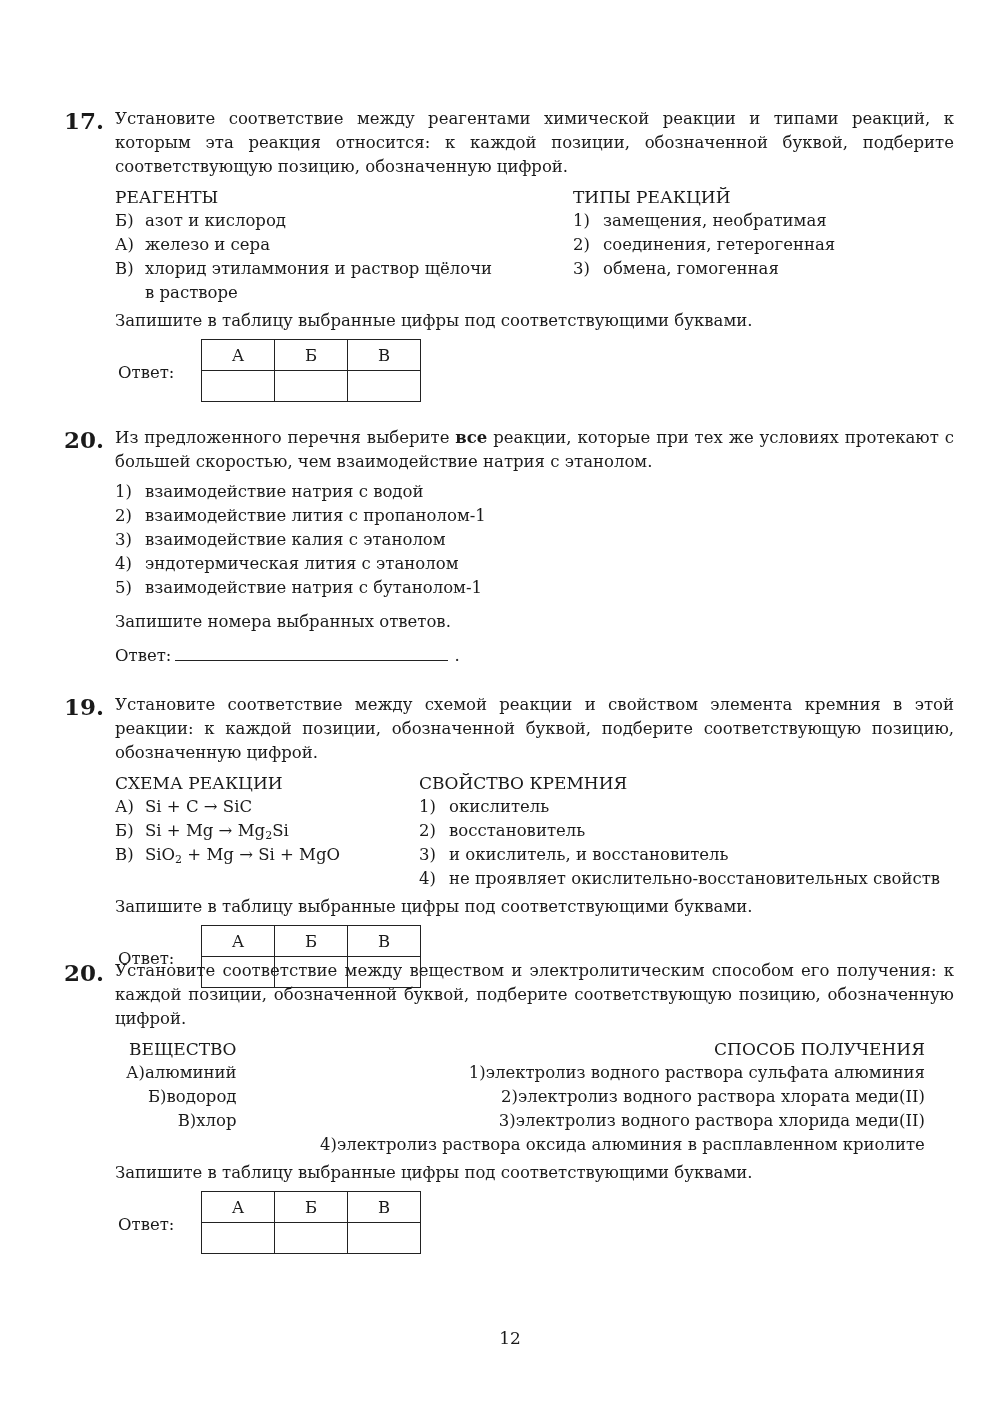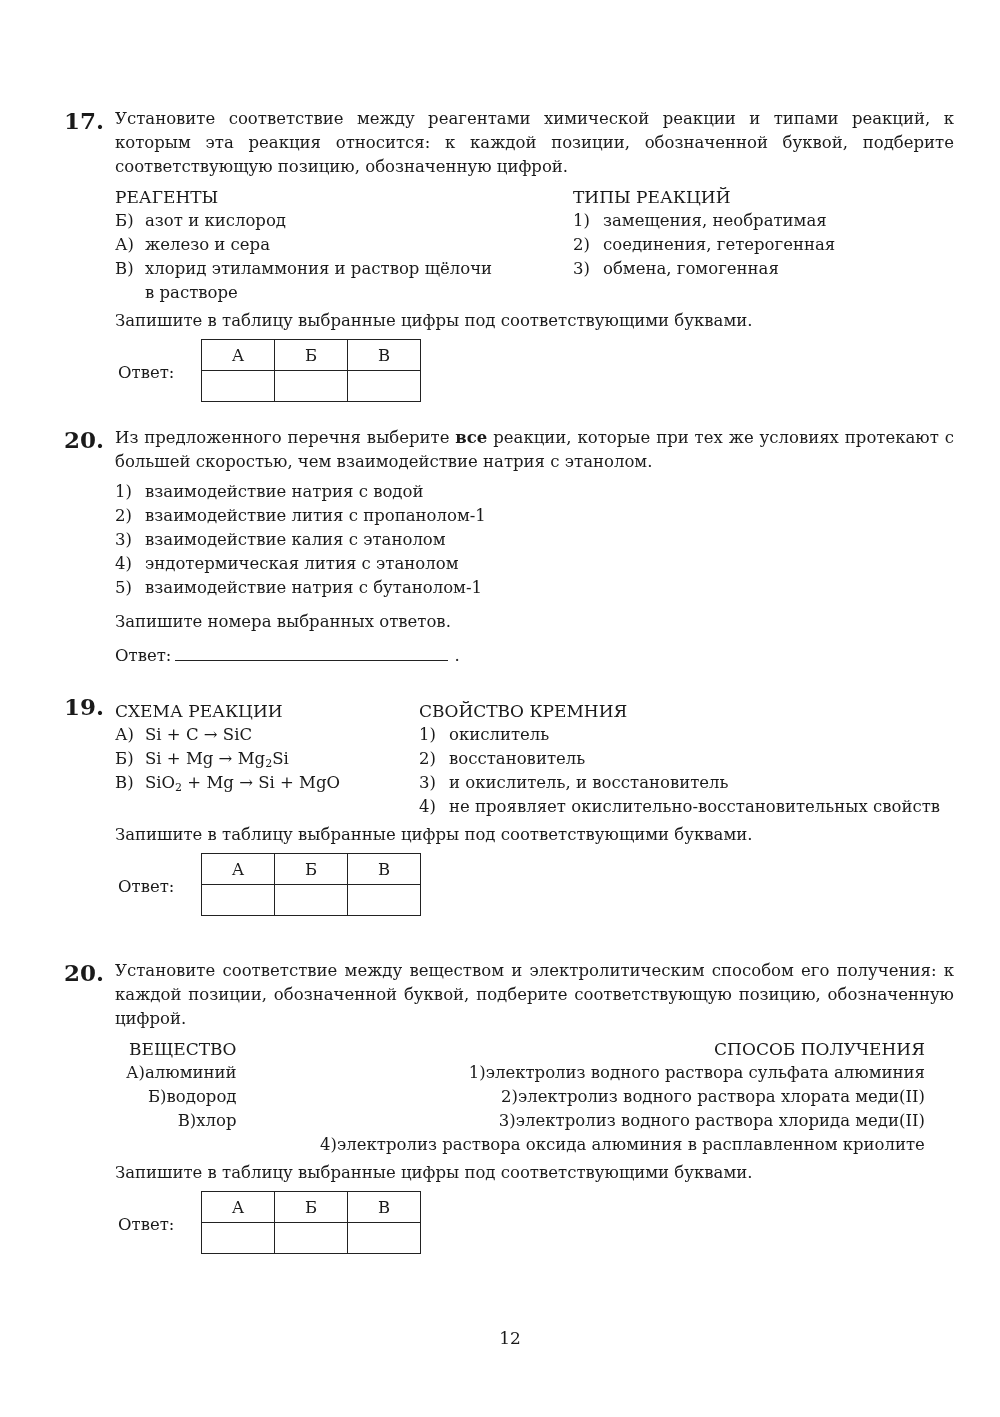--- a/index.html
+++ b/index.html
@@ -85,20 +85,21 @@
     <p class="instr" style="margin-top:10px;">Запишите номера выбранных ответов.</p>
     <div class="line-answer" style="margin-top:10px;">
       <span>Ответ:</span><span class="blank"></span><span>.</span>
     </div>
   </div>
 </div>
 
 <div class="task" style="top:693px;">
   <span class="num">19.</span>
   <div class="body">
+    <p class="para">Установите соответствие между схемой реакции и свойством элемента кремния в этой реакции: к каждой позиции, обозначенной буквой, подберите соответствующую позицию, обозначенную цифрой.</p>
     <div class="cols" style="height:122px;">
       <div class="col" style="left:0;">
         <div class="hdr">СХЕМА РЕАКЦИИ</div>
         <div class="row"><span class="lbl">А)</span><span>Si + C → SiC</span></div>
         <div class="row"><span class="lbl">Б)</span><span>Si + Mg → Mg</span><sub>2</sub><span>Si</span></div>
         <div class="row"><span class="lbl">В)</span><span>SiO</span><sub>2</sub><span> + Mg → Si + MgO</span></div>
       </div>
       <div class="col" style="left:304px;">
         <div class="hdr">СВОЙСТВО КРЕМНИЯ</div>
         <div class="row"><span class="lbl">1)</span><span>окислитель</span></div>

